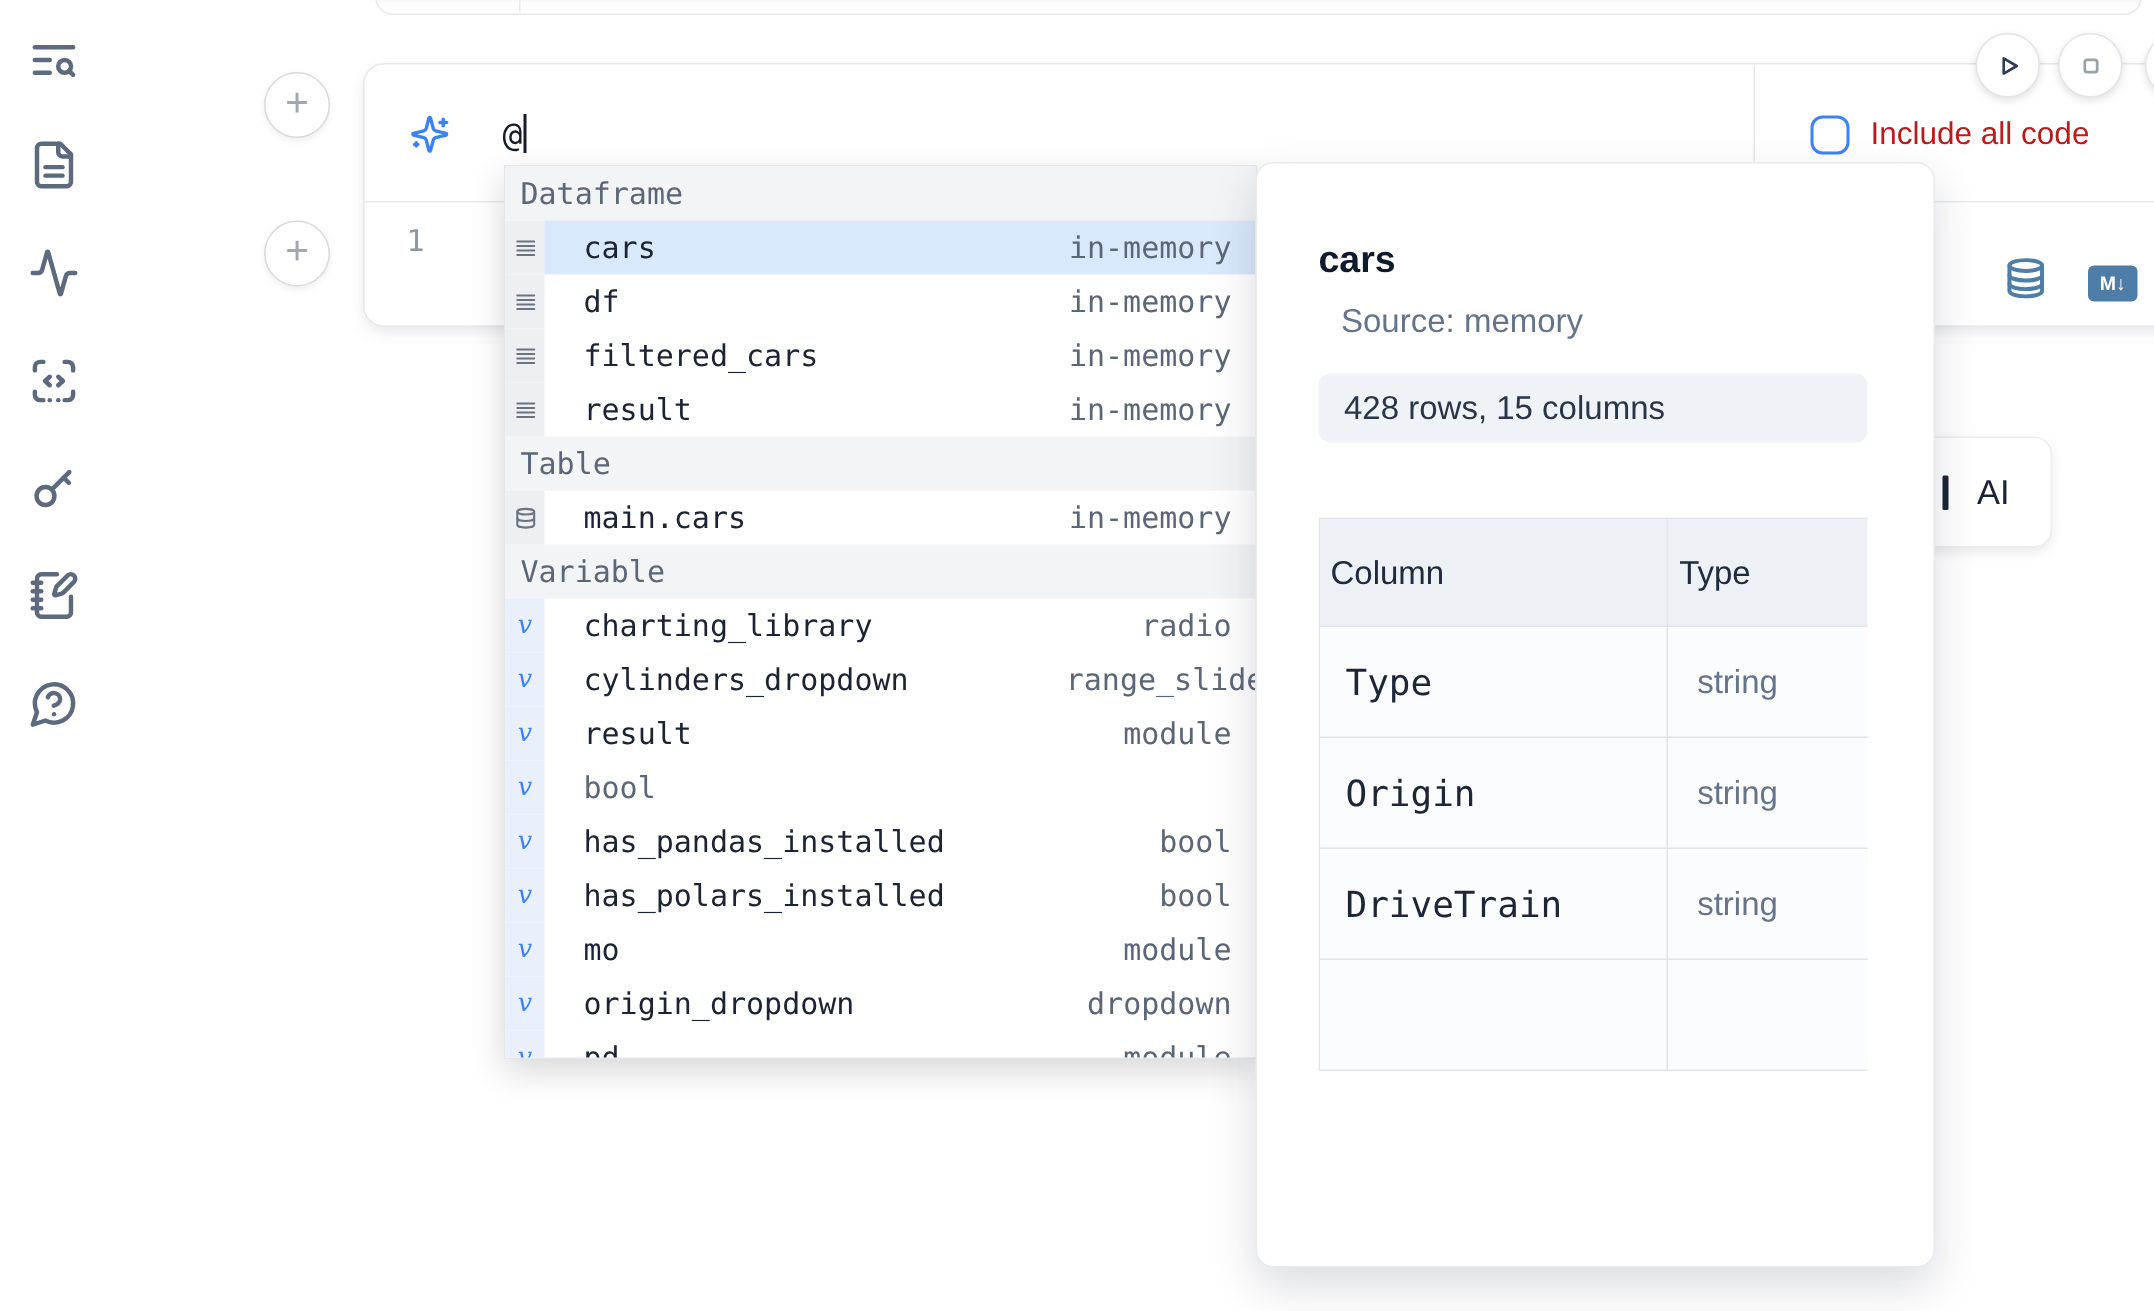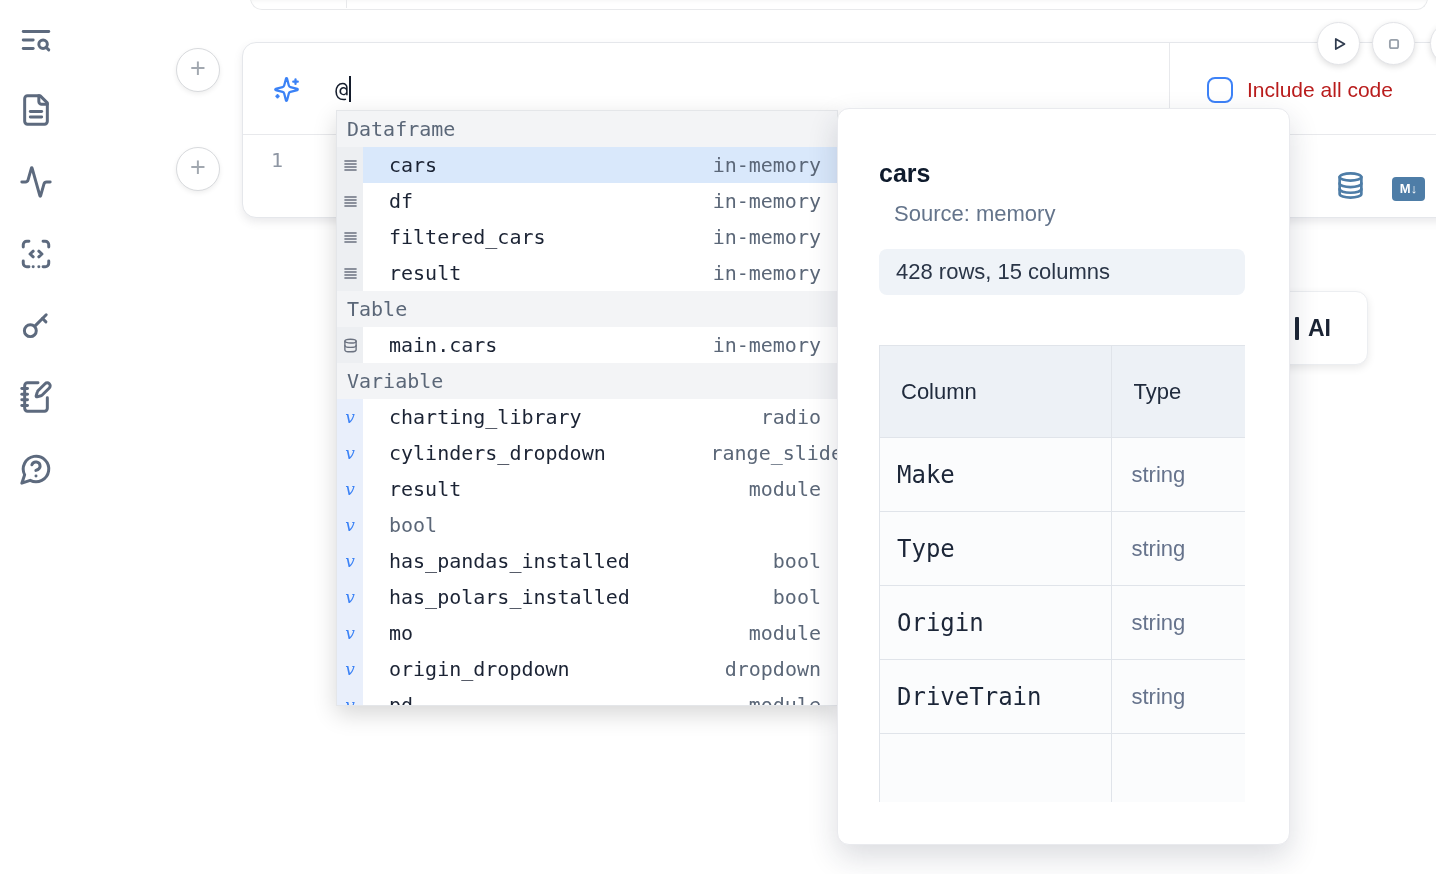--- a/index.html
+++ b/index.html
@@ -79,33 +79,33 @@
   .panel { position:absolute; left:837px; top:108px; width:453px; height:737px; background:#fff;
            border:1px solid #e9eaee; border-radius:12px; box-shadow:0 12px 30px rgba(30,40,60,.16);
            z-index:4; padding:0 44px 0 41px; }
   .panel-title { margin-top:50px; font-size:25px; font-weight:bold; color:#0f1b2d; }
   .panel-source { margin-top:13px; font-size:22px; color:#64748b;margin-left:15px; }
   .panel-shape { margin-top:22px; background:#eff3f8; border-radius:8px; padding:10px 17px;
                  font-size:22px; color:#2a3547; }
   .tbl-wrap { margin-top:50px; height:457px; overflow:hidden; }
   table.preview { width:368px; border-collapse:collapse; }
   table.preview th, table.preview td { border:1px solid #e0e4ea; text-align:left; }
-  table.preview th { height:92px; background:#edf1f6; font-weight:400; font-size:22px;
-                     color:#202b3d; padding-left:21px; }
+  table.preview th { height:72px; background:#edf1f6; font-weight:400; font-size:22px;
+                     color:#202b3d; padding-left:7px; }
   table.preview td { height:74px; background:#fbfcfd; }
   td.col-name { width:233px; font-family:"DejaVu Sans Mono", monospace; font-size:24px;
                 color:#1c2638; padding-left:17px; }
   td.col-type { width:135px; font-size:22px; color:#66738c; padding-left:19px; }
 
   
   .ai-card { position:absolute; left:1240px; top:291px; width:128px; height:74px; background:#fff;
              border:1px solid #eceef1; border-radius:12px; box-shadow:0 3px 8px rgba(0,0,0,.09);
              z-index:2; display:flex; align-items:center; cursor:pointer; }
   .ai-stem { width:4px; height:23px; background:#1b2434; border-radius:1px; margin-left:54px; }
-  .ai-label { margin-left:9px; font-size:23px; font-weight:bold; color:#1b2434; }
+  .ai-label { margin-left:19px; font-size:23px; font-weight:normal; color:#1b2434; }
 
   svg { display:block; }
 </style>
 </head>
 <body>
 
 <div class="sidebar">
   <div class="side-btn" style="top:23px">
     <svg viewBox="0 0 24 24" fill="none" stroke="currentColor" stroke-width="2.1" stroke-linecap="round" stroke-linejoin="round">
         <path d="M21 6H3"></path>
@@ -406,24 +406,20 @@
   <div class="panel-shape">428 rows, 15 columns</div>
   <div class="tbl-wrap">
     <table class="preview">
       <thead>
         <tr>
           <th>Column</th>
           <th>Type</th>
         </tr>
       </thead>
       <tbody id="preview-tbody">
-          <tr>
-    <td class="col-name">Make</td>
-    <td class="col-type">string</td>
-  </tr>
           <tr>
     <td class="col-name">Type</td>
     <td class="col-type">string</td>
   </tr>
           <tr>
     <td class="col-name">Origin</td>
     <td class="col-type">string</td>
   </tr>
           <tr>
     <td class="col-name">DriveTrain</td>

